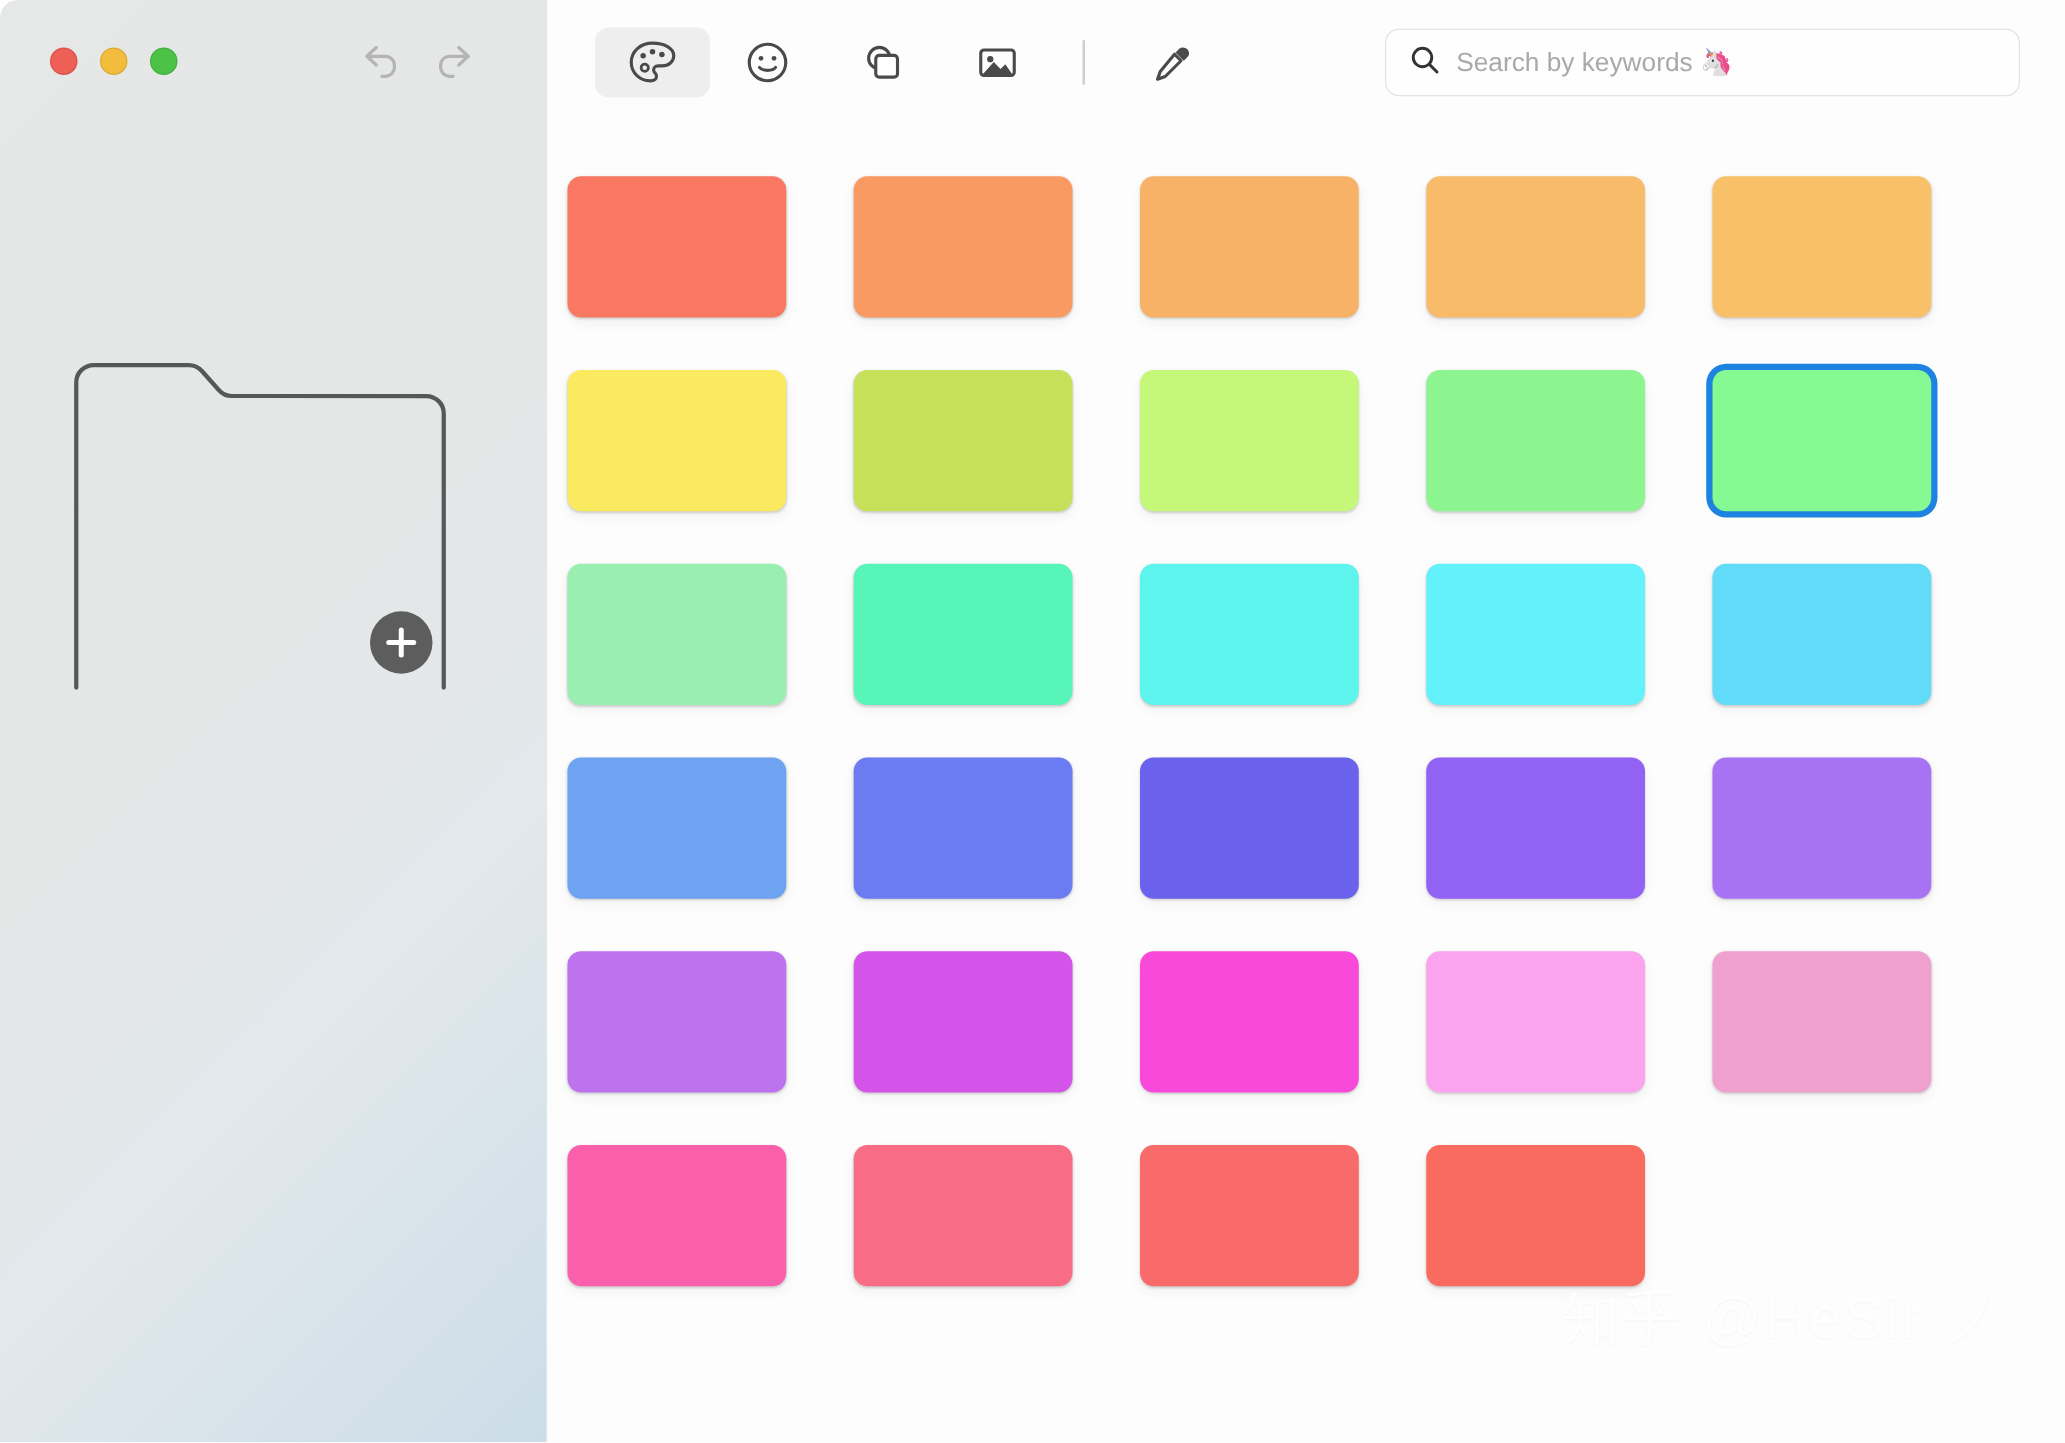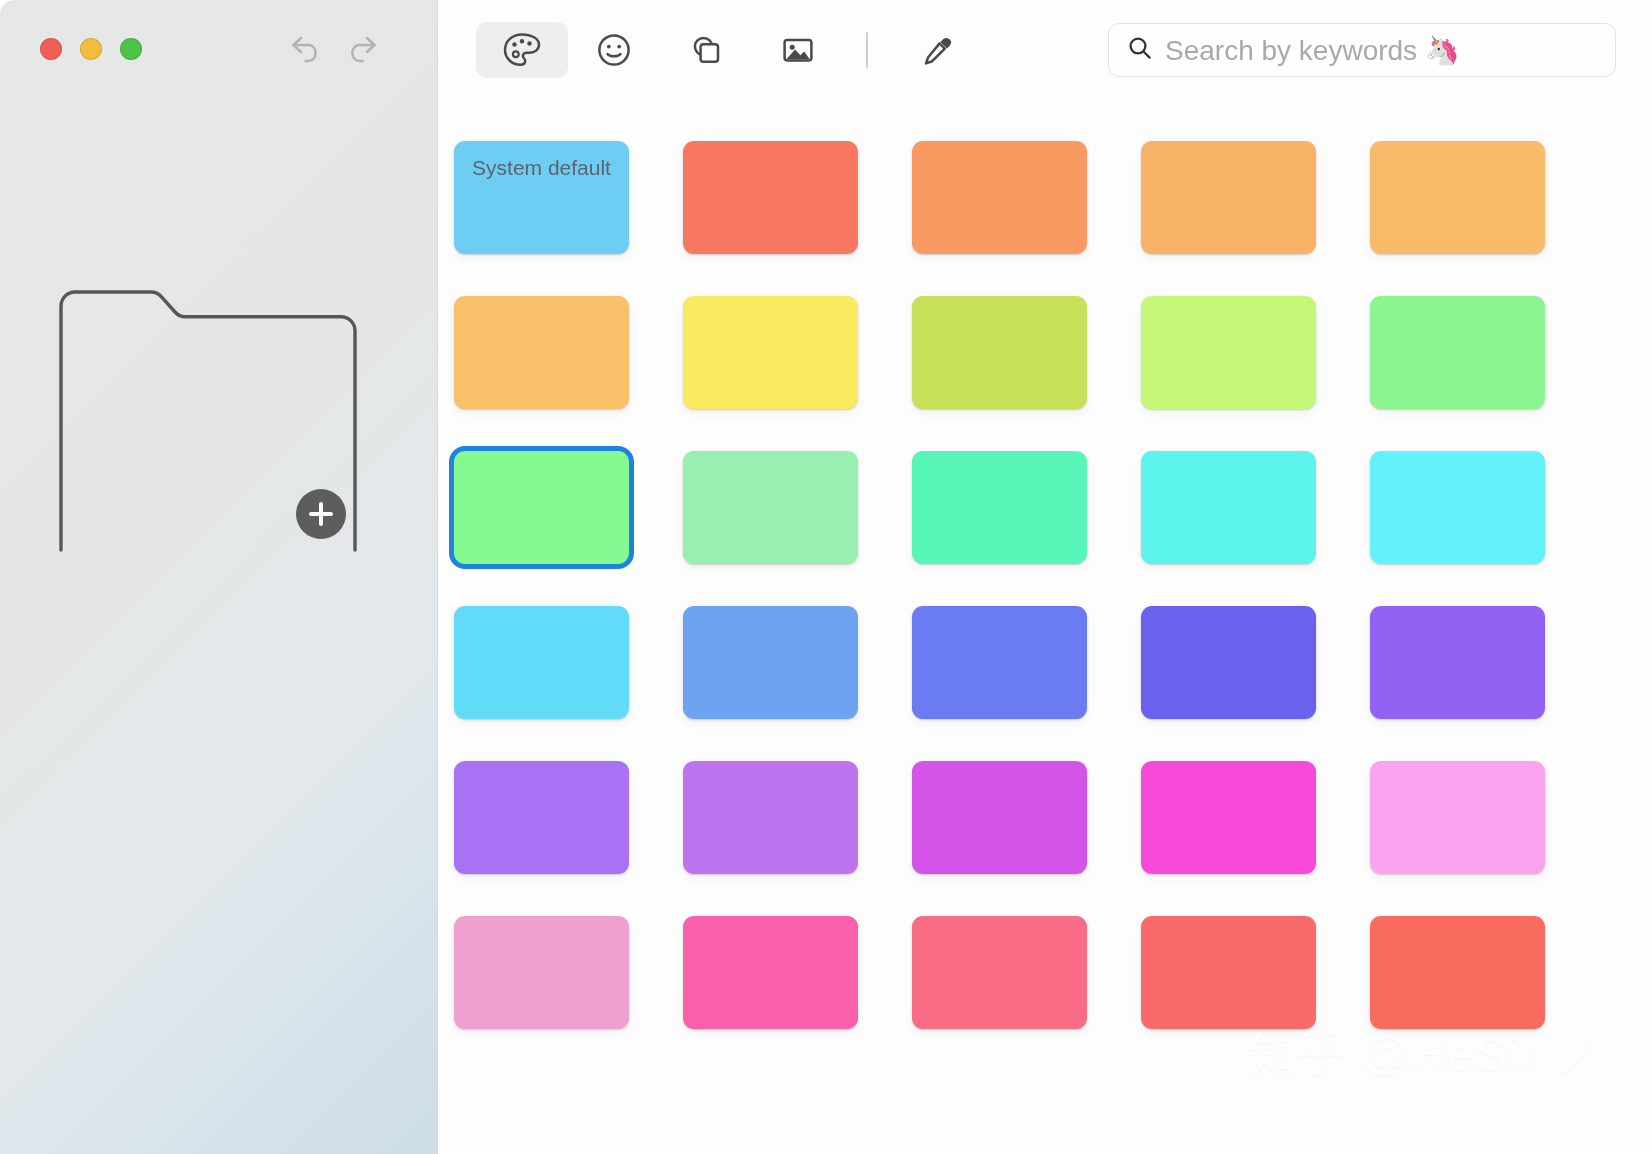--- a/index.html
+++ b/index.html
@@ -174,21 +174,21 @@
     border: 1px solid #e3e3e3;
     background: #fefefe;
     display: flex;
     align-items: center;
     padding: 0 16px 0 18px;
     gap: 12px;
     cursor: text;
   }
   #search-box .search-icon { flex: 0 0 auto; display: block; }
   #search-input-text {
-    font-size: 28px;
+    font-size: 21px;
     color: #a9a9a9;
     white-space: nowrap;
     overflow: hidden;
     user-select: none;
   }
 
   
   #swatch-grid {
     position: relative;
     flex: 1 1 auto;
@@ -355,23 +355,20 @@
             <circle cx="11" cy="11" r="7.4" stroke="#333333" stroke-width="2.3" fill="none"></circle>
             <path d="M16.5 16.5 L22.6 22.6" stroke="#333333" stroke-width="2.3" stroke-linecap="round"></path>
           </svg>
         </span>
         <span id="search-input-text">Search by keywords 🦄</span>
       </div>
 
     </div>
 
     <div id="swatch-grid">
-        <div class="swatch" style="background: rgb(109, 205, 242);">
-          <span class="swatch-label">System default</span>
-        </div>
         <div class="swatch" style="background: rgb(249, 120, 98);"></div>
         <div class="swatch" style="background: rgb(249, 154, 99);"></div>
         <div class="swatch" style="background: rgb(247, 178, 104);"></div>
         <div class="swatch" style="background: rgb(248, 187, 105);"></div>
         <div class="swatch" style="background: rgb(248, 193, 105);"></div>
         <div class="swatch" style="background: rgb(249, 234, 95);"></div>
         <div class="swatch" style="background: rgb(199, 224, 90);"></div>
         <div class="swatch" style="background: rgb(197, 248, 120);"></div>
         <div class="swatch" style="background: rgb(140, 245, 143);"></div>
         <div class="swatch selected" style="background: rgb(133, 249, 146);"></div>

